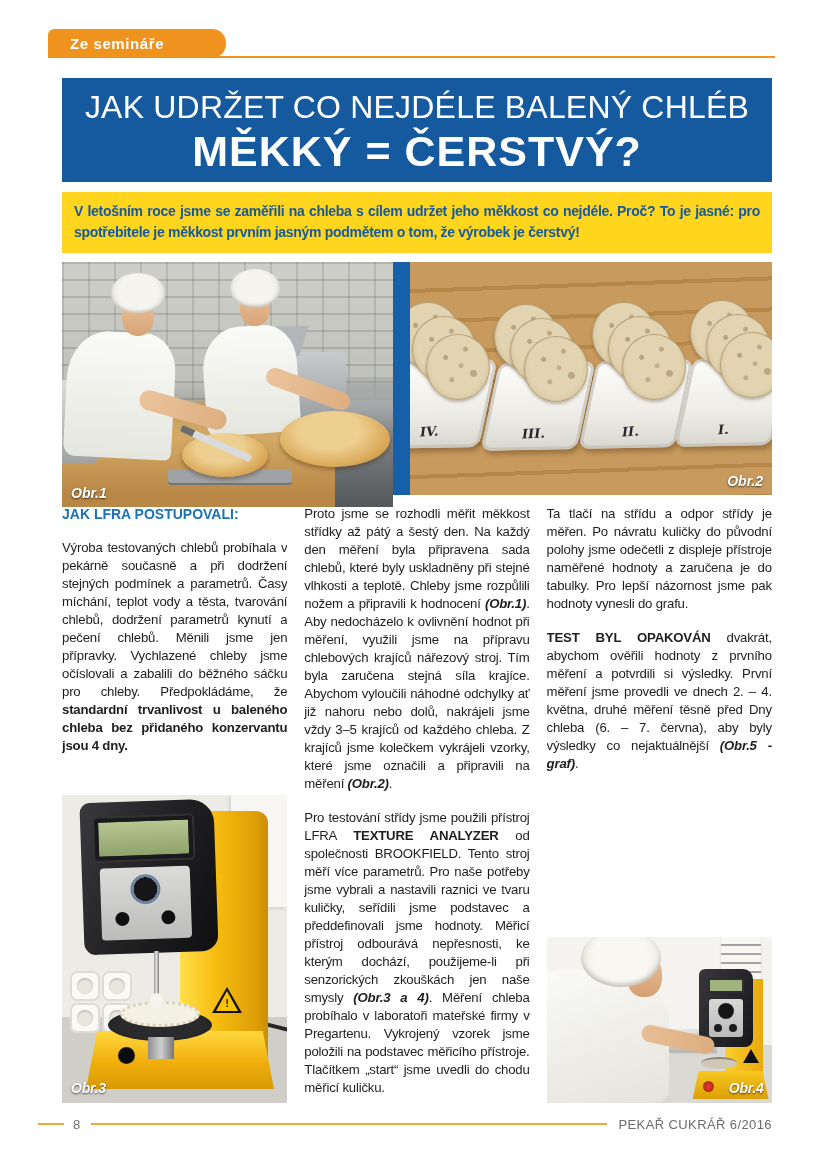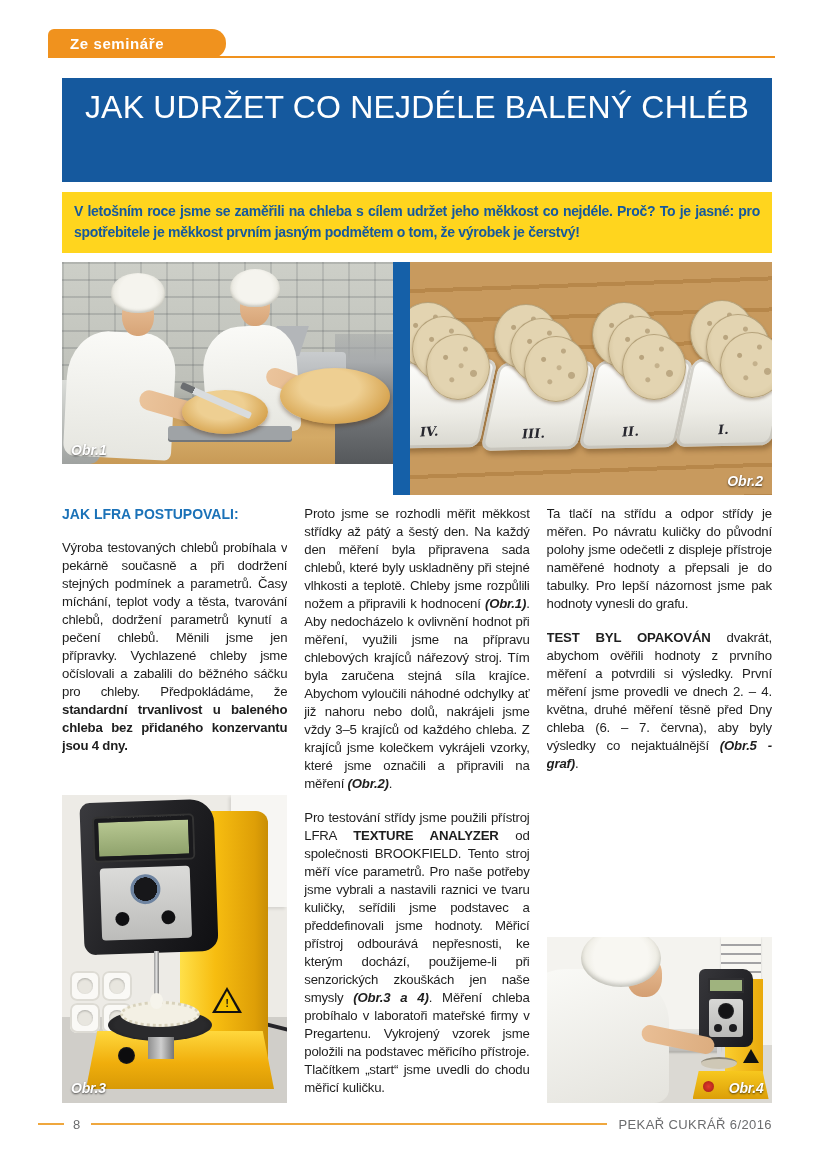--- a/index.html
+++ b/index.html
@@ -26,21 +26,21 @@
 
   
   .lead { position:absolute; left:62px; top:192px; width:710px; height:61px;
     background:var(--lead_yellow,#FFD51E); color:var(--banner_blue,#15599E);
     font-weight:bold; font-size:14px; line-height:21px; letter-spacing:-0.3px;
     padding:9px 12px 0 12px; text-align:justify; }
 
   
   .photo-row { position:absolute; left:62px; top:262px; width:710px; height:233px; display:flex; }
   figure { position:relative; overflow:hidden; }
-  .fig1 { width:331px; height:202px; }
+  .fig1 { width:331px; height:245px; }
   .photo-divider { width:17px; height:233px; background:var(--divider_blue,#1560A8); }
   .fig2 { width:362px; height:233px; }
   .obr-label { position:absolute; bottom:6px; z-index:40; color:#fff; font-weight:bold;
     font-style:italic; font-size:14px; text-shadow:0 1px 2px rgba(0,0,0,.65); }
   .obr-left { left:9px; } .obr-right { right:9px; }
 
   
   .p1-bg { position:absolute; inset:0;
     background:linear-gradient(180deg,#CDCFC8 0,#BFC1BA 118px,#A9ABA4 138px,#C59A5C 142px,#D4AA66 175px,#B98745 233px); }
   .p1-racks { position:absolute; left:0; top:0; right:0; height:138px;
@@ -216,20 +216,21 @@
 
 <div class="page">
 
   <div class="tag-rule"></div>
   <div class="section-tag">
     <span>Ze semináře</span>
   </div>
 
   <div class="banner">
     <div class="t1">JAK UDRŽET CO NEJDÉLE BALENÝ CHLÉB</div>
+    <div class="t2">MĚKKÝ = ČERSTVÝ?</div>
   </div>
 
   <div class="lead">V letošním roce jsme se zaměřili na chleba s cílem udržet jeho měkkost co nejdéle. Proč? To je jasné: pro spotřebitele je měkkost prvním jasným podmětem o tom, že výrobek je čerstvý!</div>
 
   <div class="photo-row">
     <figure class="fig1">
       <div class="p1-bg"></div>
       <div class="p1-racks"></div>
       <div class="p1-mixer"></div>
       <div class="p1-counter"></div>
@@ -317,21 +318,21 @@
         <figcaption class="obr-label obr-left">Obr.3</figcaption>
       </figure>
     </section>
 
     <section class="col">
       <p><span>Proto jsme se rozhodli měřit měkkost střídky až pátý a šestý den. Na každý den měření byla připravena sada chlebů, které byly uskladněny při stejné vlhkosti a teplotě. Chleby jsme rozpůlili nožem a připravili k hodnocení </span><span style="font-weight: bold; font-style: italic;">(Obr.1)</span><span>. Aby nedocházelo k ovlivnění hodnot při měření, využili jsme na přípravu chlebových krajíců nářezový stroj. Tím byla zaručena stejná síla krajíce. Abychom vyloučili náhodné odchylky ať již nahoru nebo dolů, nakrájeli jsme vždy 3–5 krajíců od každého chleba. Z krajíců jsme kolečkem vykrájeli vzorky, které jsme označili a připravili na měření </span><span style="font-weight: bold; font-style: italic;">(Obr.2)</span><span>.</span></p>
       <p><span>Pro testování střídy jsme použili přístroj LFRA </span><span style="font-weight: bold;">TEXTURE ANALYZER</span><span> od společnosti BROOKFIELD. Tento stroj měří více parametrů. Pro naše potřeby jsme vybrali a nastavili raznici ve tvaru kuličky, seřídili jsme podstavec a předdefinovali jsme hodnoty. Měřicí přístroj odbourává nepřesnosti, ke kterým dochází, použijeme-li při senzorických zkouškách jen naše smysly </span><span style="font-weight: bold; font-style: italic;">(Obr.3 a 4)</span><span>. Měření chleba probíhalo v laboratoři mateřské firmy v Pregartenu. Vykrojený vzorek jsme položili na podstavec měřicího přístroje. Tlačítkem „start“ jsme uvedli do chodu měřicí kuličku.</span></p>
     </section>
 
     <section class="col">
-      <p>Ta tlačí na střídu a odpor střídy je měřen. Po návratu kuličky do původní polohy jsme odečetli z displeje přístroje naměřené hodnoty a přepsali je do tabulky. Pro lepší názornost jsme pak hodnoty vynesli do grafu.</p>
+      <p>Ta tlačí na střídu a odpor střídy je měřen. Po návratu kuličky do původní polohy jsme odečetli z displeje přístroje naměřené hodnoty a zaručena je do tabulky. Pro lepší názornost jsme pak hodnoty vynesli do grafu.</p>
       <p><span style="font-weight: bold;">TEST BYL OPAKOVÁN</span><span> dvakrát, abychom ověřili hodnoty z prvního měření a potvrdili si výsledky. První měření jsme provedli ve dnech 2. – 4. května, druhé měření těsně před Dny chleba (6. – 7. června), aby byly výsledky co nejaktuálnější </span><span style="font-weight: bold; font-style: italic;">(Obr.5 - graf)</span><span>.</span></p>
 
       <figure class="fig4">
         <div class="p4-wall"></div>
         <div class="p4-note"></div>
         <div class="p4-strip"></div>
         <div class="p4-mach-col"></div>
         <div class="p4-base"></div>
         <div class="p4-rod"></div>
         <div class="p4-disc"></div>

